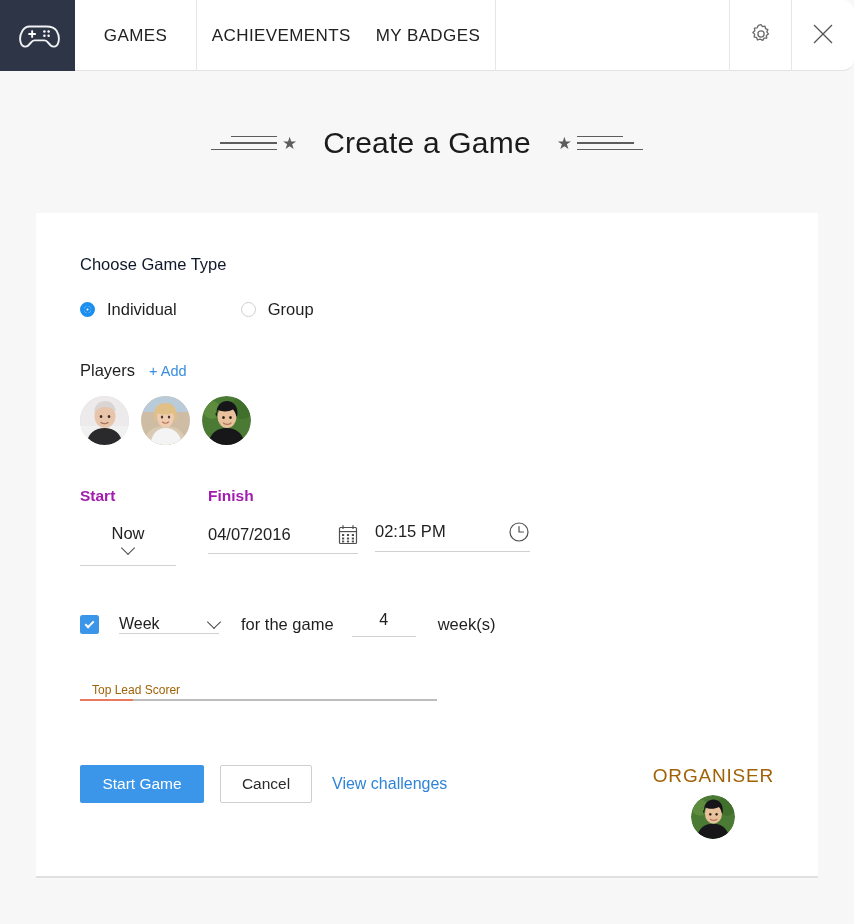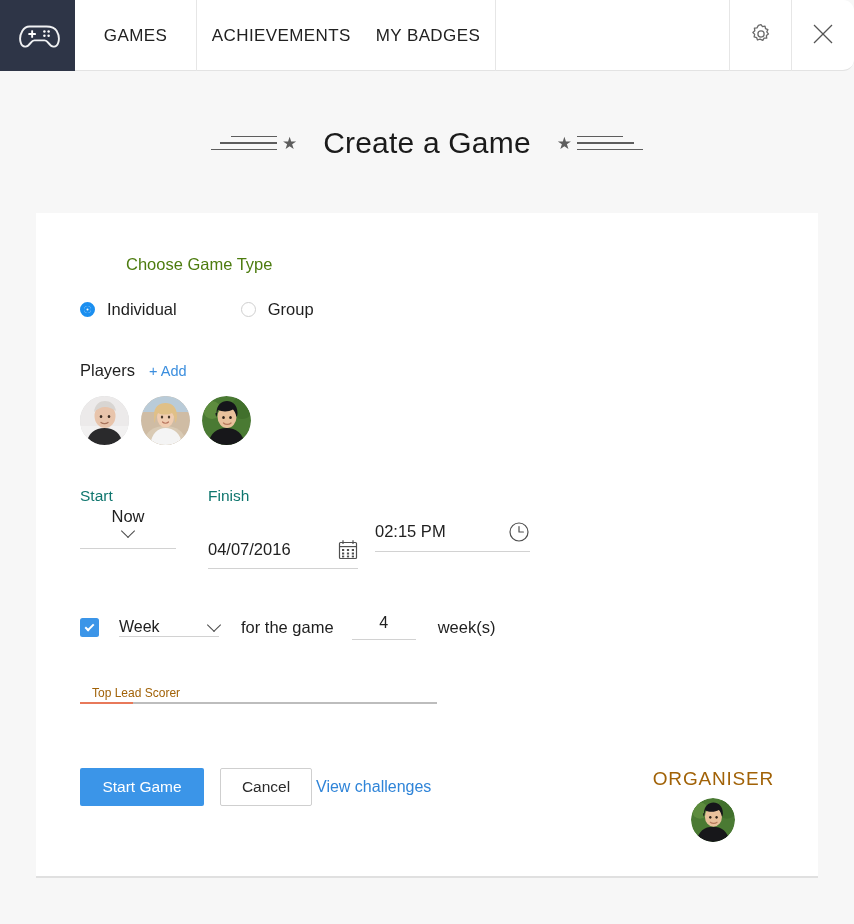--- a/index.html
+++ b/index.html
@@ -79,23 +79,22 @@
     position: absolute;
     left: 36px; top: 213px;
     width: 782px; height: 665px;
     background: #ffffff;
     border-bottom: 2px solid #e0e0e0;
   }
   .card-inner { padding: 42px 44px 0 44px; }
 
   .section-label {
     font-size: 16.5px;
-    color: #4d7c0f;
+    color: #0f172a;
     margin-bottom: 26px;
-    margin-left: 46px;
   }
 
   
   .radio-row { display:flex; align-items:center; gap: 0; }
   .radio-opt { display:flex; align-items:center; gap:12px; }
   .radio-opt + .radio-opt { margin-left: 64px; }
   .radio {
     width:15px; height:15px; border-radius:50%;
     border: 1.5px solid #cfcfcf; background:#fff;
     flex: 0 0 15px;
@@ -115,31 +114,31 @@
   .avatars { display:flex; gap:12px; margin-top:16px; }
   .avatar {
     width:49px; height:49px; border-radius:50%;
     overflow:hidden; position:relative; flex:0 0 49px;
     background:#ddd;
   }
 
   
   .dt-row { display:flex; margin-top:42px; }
   .field { display:flex; flex-direction:column; }
-  .field-label { font-size:15.5px; color:#0f766e; margin-bottom:2px; }
+  .field-label { font-size:15.5px; color:#a21caf; margin-bottom:19px;font-weight:bold; }
   .underline {
     border-bottom: 1.5px solid #d2d2d2;
     display:flex; align-items:center;
     padding-bottom: 8px;
   }
   .field-start { width: 96px; margin-right: 32px; }
   .field-start .underline { justify-content: space-between; flex-direction: column; }
   .sel-val { font-size:16.5px; color:#212121; }
   .chev { width:10px; height:10px; border-right:1.5px solid #4a4a4a; border-bottom:1.5px solid #4a4a4a; transform: rotate(45deg); margin-bottom:4px; }
-  .field-finish { width: 150px; margin-right: 17px; gap: 32px; }
+  .field-finish { width: 150px; margin-right: 17px; }
   .field-finish .underline { justify-content: space-between; }
   .field-time { width: 155px; }
   .field-time .underline { justify-content: space-between; align-items: center; }
   .spacer-label { height: 15.5px; margin-bottom:18px; }
   .ico { flex:0 0 auto; display:flex; align-items:center; }
 
   
   .repeat-row { display:flex; align-items:center; margin-top:45px; }
   .checkbox {
     width:19px; height:19px; border-radius:2.5px;
@@ -187,21 +186,21 @@
   }
   .btn-secondary {
     background:#fff; color:#2b2b2b;
     border:1px solid #cfcfcf;
     font-family:inherit; font-size:15.5px;
     padding:0 20px; height:38px; margin-left:16px;
     border-radius:2px; cursor:pointer;
     min-width: 92px;
   }
   .link-challenges {
-    color:#2f84d8; font-size:16px; margin-left:4px;
+    color:#2f84d8; font-size:16px; margin-left:20px;
     line-height:38px; cursor:pointer; white-space:nowrap;
   }
   .organiser {
     margin-left:auto; display:flex; flex-direction:column;
     align-items:center; gap:8px;
   }
   .organiser-label { font-size:19px; color:#a16207; letter-spacing:0.8px; }
   .avatar-org { width:44px; height:44px; border-radius:50%; overflow:hidden; }
 </style>
 </head>

